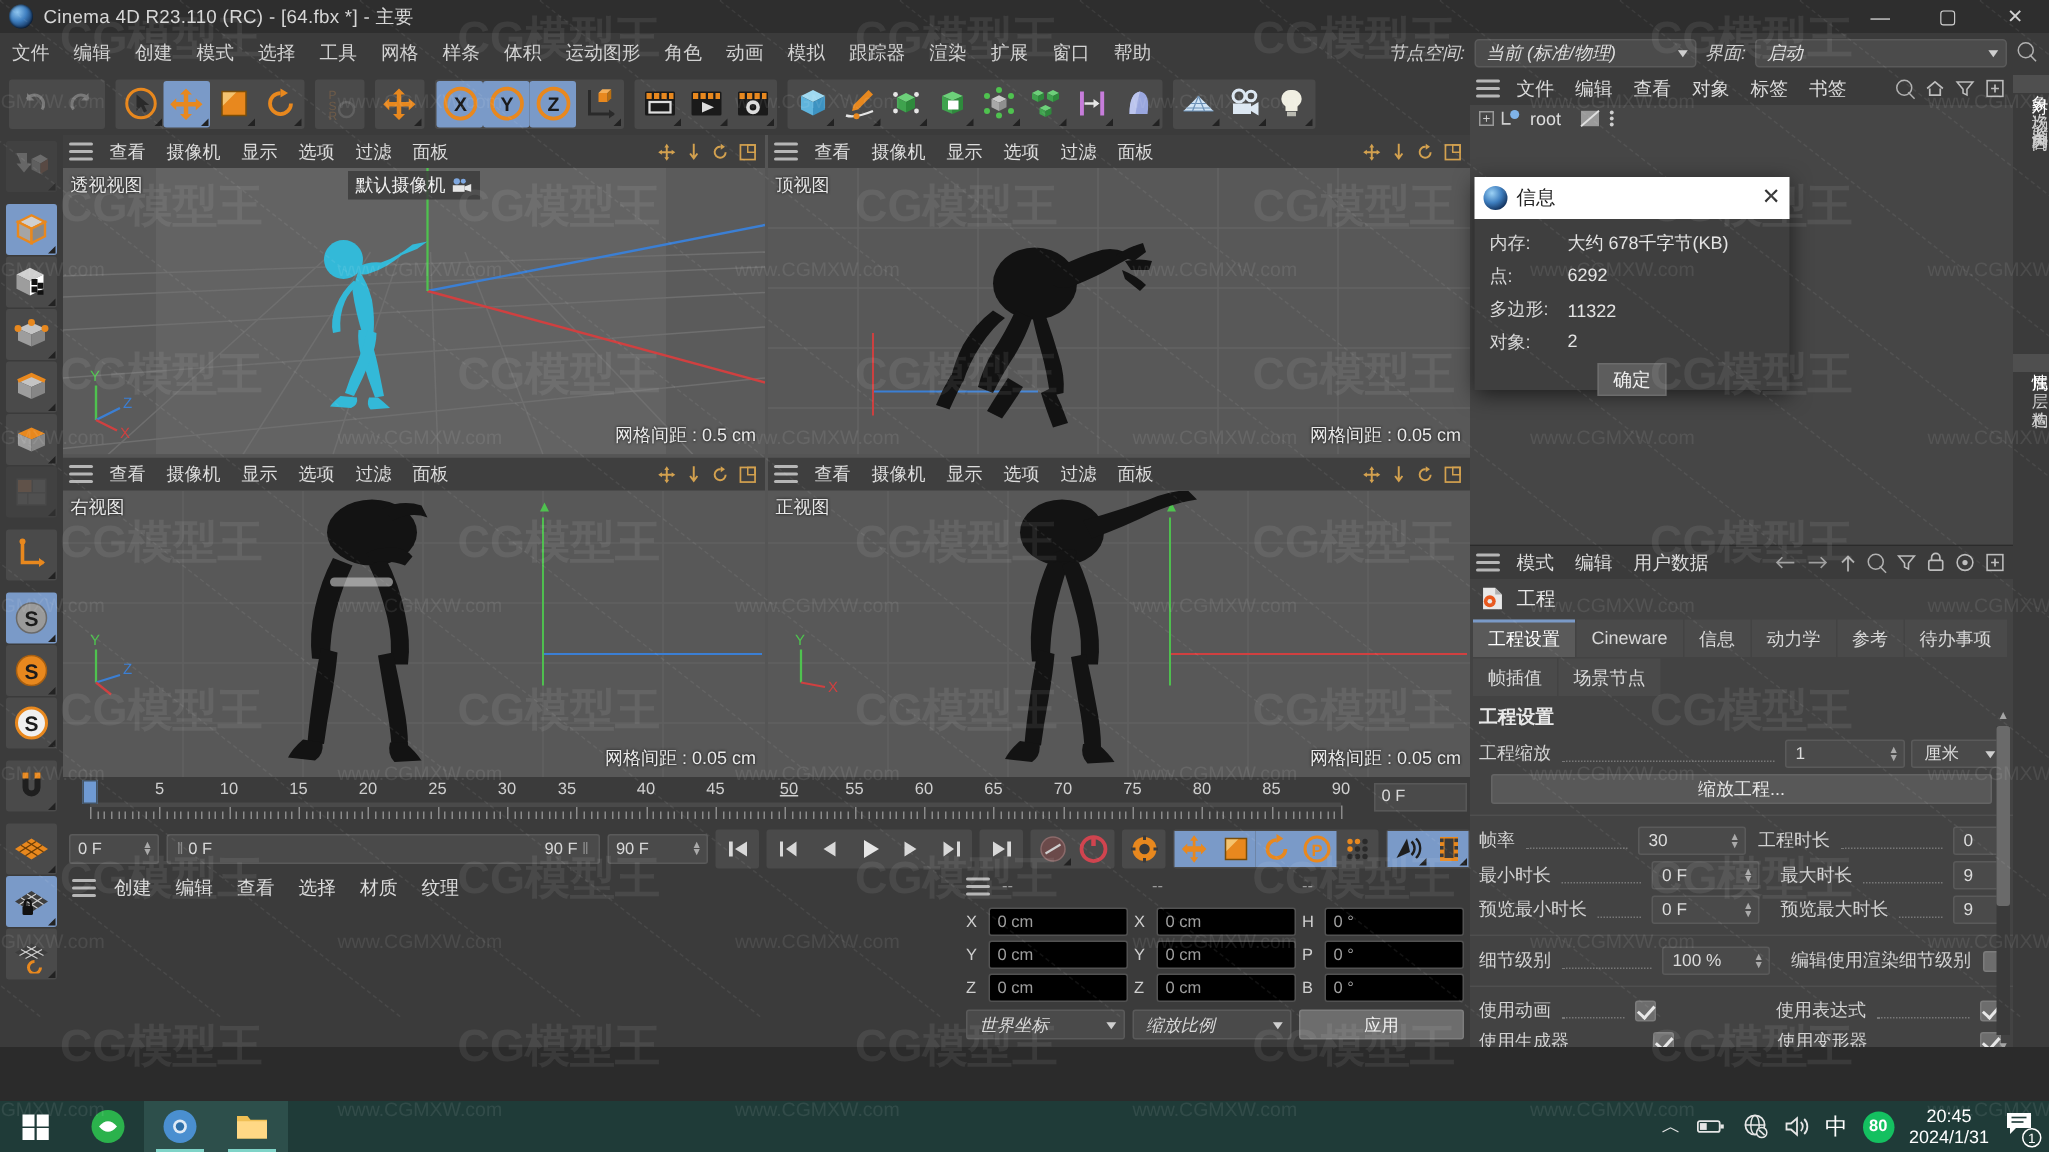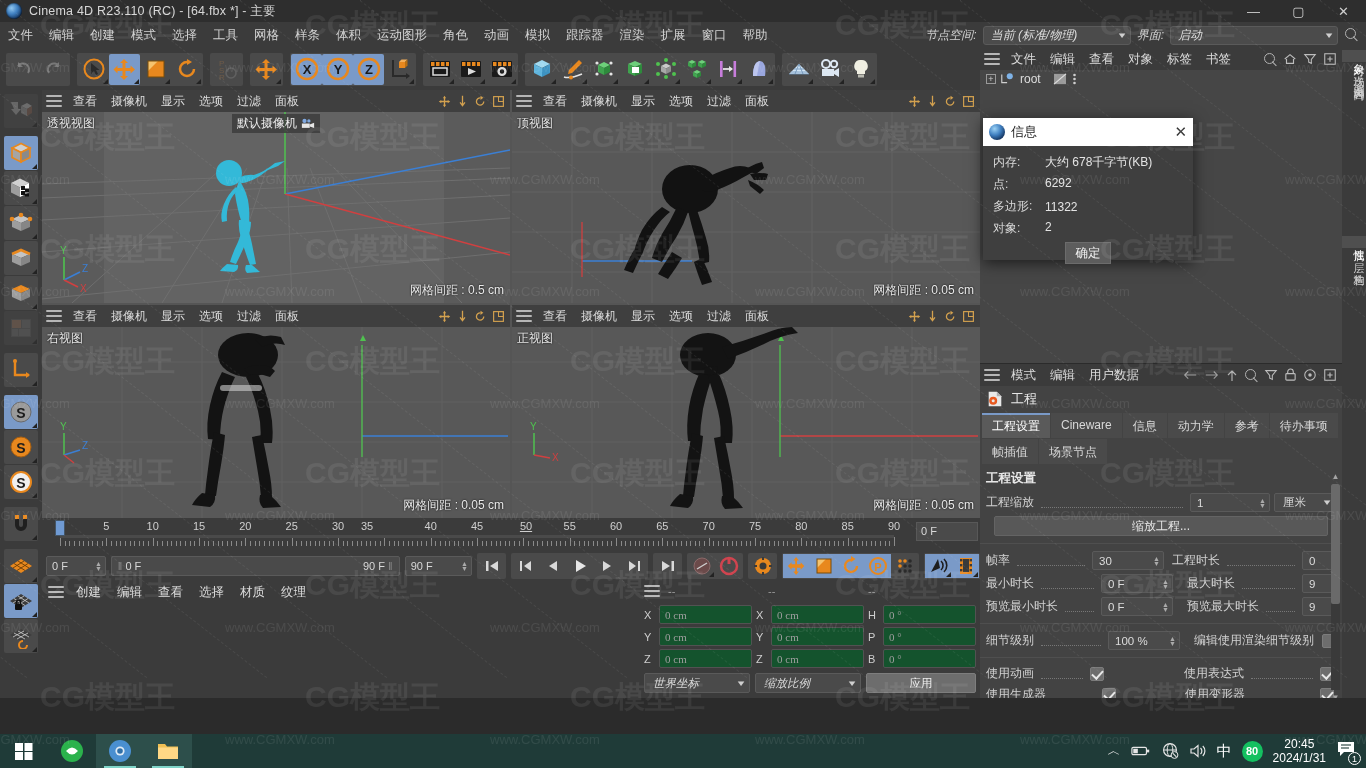--- a/index.html
+++ b/index.html
@@ -98,22 +98,22 @@
   .mat-name{width:56px;text-align:left;font-size:11px;color:#e2e2e2;background:#7d95b5;padding:1px 2px;
     white-space:nowrap;overflow:hidden;}
 
   
   .coord{position:absolute;left:640px;top:580px;width:340px;height:118px;background:#3b3b3b;}
   .co-head{height:22px;display:flex;align-items:center;gap:0;padding-left:4px;color:#9a9a9a;font-size:11px;}
   .co-head span.dash{display:inline-block;width:100px;text-align:left;}
   .co-rows{padding:3px 4px 0 4px;}
   .co-row{display:flex;align-items:center;gap:4px;margin-bottom:3px;}
   .co-lab{width:11px;color:#cfcfcf;font-size:11px;}
-  .co-in{flex:1;height:19px;background:#14532d;border:1px solid #525252;border-radius:2px;color:#9e9e9e;font-size:11px;
-    display:flex;align-items:center;padding:0 3px 0 5px;font-family:Liberation Serif, serif;}
+  .co-in{flex:1;height:19px;background:#000000;border:1px solid #525252;border-radius:2px;color:#9e9e9e;font-size:11px;
+    display:flex;align-items:center;padding:0 3px 0 5px;}
   .co-bottom{display:flex;gap:5px;padding:2px 4px;}
   .co-sel{flex:1;height:20px;background:#4a4a4a;border:1px solid #5a5a5a;border-radius:2px;display:flex;align-items:center;
     padding:0 4px 0 8px;color:#d8d8d8;font-size:11.5px;font-style:italic;}
   .co-apply{width:110px;height:20px;background:#6d6d6d;border:1px solid #7d7d7d;border-radius:2px;
     display:flex;align-items:center;justify-content:center;color:#f0f0f0;font-size:11.5px;}
 
   
   .objmgr{position:absolute;left:980px;top:48px;width:362px;height:315px;background:#3b3b3b;}
   .panel-head{height:22px;display:flex;align-items:center;padding-left:4px;}
   .panel-head .m{padding:0 7px;font-size:12.5px;color:#dcdcdc;line-height:22px;}
@@ -908,21 +908,21 @@
 
   <div class="timeline">
     <div class="tl-ruler" id="tl-ruler">
         <div class="tl-num" style="left: 18px;">0</div>
         <div class="tl-num" style="left: 64.3333px;">5</div>
         <div class="tl-num" style="left: 110.667px;">10</div>
         <div class="tl-num" style="left: 157px;">15</div>
         <div class="tl-num" style="left: 203.333px;">20</div>
         <div class="tl-num" style="left: 249.667px;">25</div>
         <div class="tl-num" style="left: 296px;">30</div>
-        <div class="tl-num" style="left: 325px;">35</div>
+        <div class="tl-num" style="left: 336px;">35</div>
         <div class="tl-num" style="left: 388.667px;">40</div>
         <div class="tl-num" style="left: 435px;">45</div>
         <div class="tl-num" style="left: 484px; text-decoration: underline;">50</div>
         <div class="tl-num" style="left: 527.667px;">55</div>
         <div class="tl-num" style="left: 574px;">60</div>
         <div class="tl-num" style="left: 620.333px;">65</div>
         <div class="tl-num" style="left: 666.667px;">70</div>
         <div class="tl-num" style="left: 713px;">75</div>
         <div class="tl-num" style="left: 759.333px;">80</div>
         <div class="tl-num" style="left: 805.667px;">85</div>

